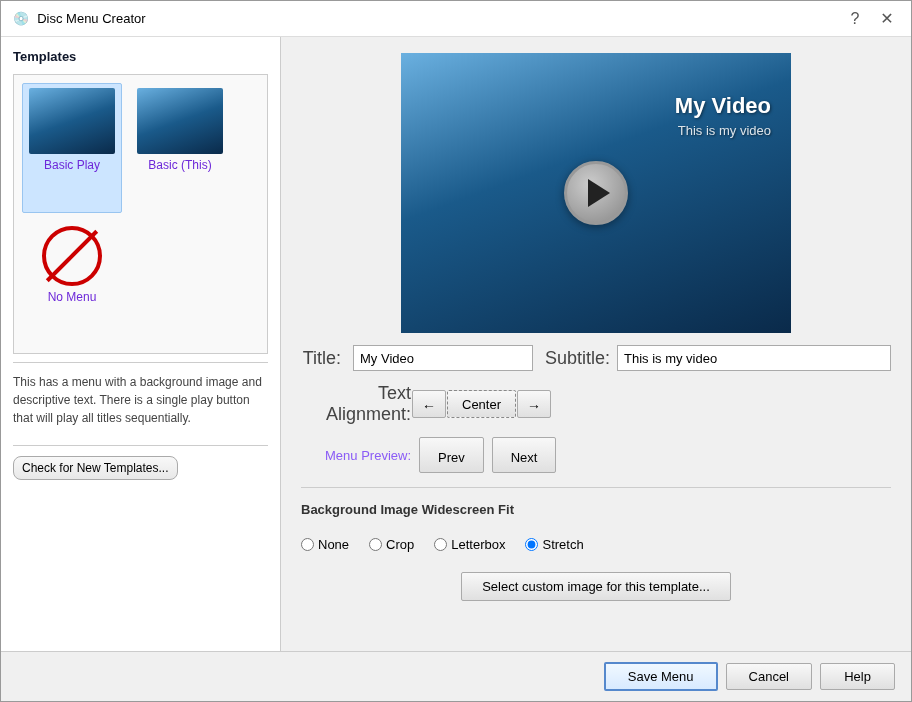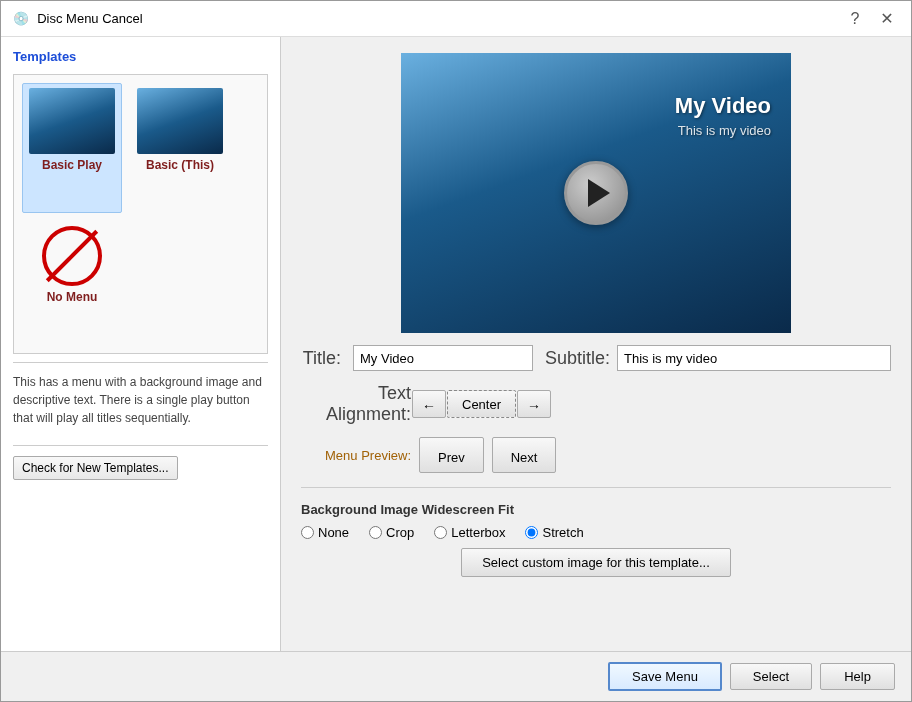--- a/index.html
+++ b/index.html
@@ -62,21 +62,21 @@
       background: #fff;
       border-right: 1px solid #ccc;
       display: flex;
       flex-direction: column;
       padding: 12px;
     }
     .panel-title {
       font-size: 13px;
       font-weight: bold;
       margin-bottom: 10px;
-      color: #1d4ed8;
+      color: #0f172a;
     }
     .templates-grid {
       display: flex;
       flex-wrap: wrap;
       gap: 8px;
       border: 1px solid #ccc;
       padding: 8px;
       background: #f9f9f9;
       min-height: 280px;
     }
@@ -105,22 +105,21 @@
     .template-thumb.blue-gradient {
       background: linear-gradient(160deg, #6ab0e0 0%, #1a5a8a 50%, #0a2a4a 100%);
       position: relative;
     }
     .template-thumb.blue-gradient-list {
       background: linear-gradient(160deg, #6ab0e0 0%, #1a5a8a 50%, #0a2a4a 100%);
     }
     .template-label {
       font-size: 12px;
       text-align: center;
-      color: #7f1d1d;
-      font-weight: bold;
+      color: #6d28d9;
     }
     .no-menu-icon {
       width: 60px;
       height: 60px;
       border: 4px solid #cc0000;
       border-radius: 50%;
       display: flex;
       align-items: center;
       justify-content: center;
       position: relative;
@@ -144,21 +143,21 @@
       border-top: 1px solid #ccc;
       margin-top: 8px;
     }
     .check-templates-btn {
       margin-top: auto;
       padding: 4px 8px;
       border: 1px solid #aaa;
       background: linear-gradient(to bottom, #f8f8f8, #e8e8e8);
       cursor: pointer;
       font-size: 12px;
-      border-radius: 2px;
+      border-radius: 8px;
     }
 
     .right-panel {
       flex: 1;
       background: #f0f0f0;
       display: flex;
       flex-direction: column;
       padding: 16px 20px;
       gap: 12px;
     }
@@ -257,40 +256,40 @@
       justify-content: center;
       border-radius: 2px;
     }
     .preview-nav-row {
       display: flex;
       align-items: center;
       gap: 8px;
     }
     .preview-label {
       font-size: 13px;
-      color: #a16207;
+      color: #8b5cf6;
     }
     .nav-btn {
       border: 1px solid #aaa;
       background: linear-gradient(to bottom, #f8f8f8, #e0e0e0);
       padding: 12px 18px;
       height: 36px;
       cursor: pointer;
       font-size: 13px;
       border-radius: 2px;
     }
     .separator {
       border: none;
       border-top: 1px solid #ccc;
       margin: 2px 0;
     }
     .bg-section {
       display: flex;
       flex-direction: column;
-      gap: 8px;
+      gap: 20px;
     }
     .bg-title {
       font-size: 13px;
       font-weight: bold;
       color: #333;
     }
     .radio-row {
       display: flex;
       align-items: center;
       gap: 20px;
@@ -340,21 +339,21 @@
     }
   </style>
 </head>
 <body>
 
 <div class="window">
 
   <div class="title-bar">
     <div class="title-bar-left">
       <span>💿</span>
-      <span>Disc Menu Cancel</span>
+      <span>Disc Menu Creator</span>
     </div>
     <div class="title-bar-right">
       <button class="title-btn">?</button>
       <button class="title-btn">✕</button>
     </div>
   </div>
 
   <div class="content-area">
 
     <div class="left-panel">
@@ -442,16 +441,16 @@
         </div>
         <div style="display:flex; justify-content:center;">
           <button class="custom-image-btn">Select custom image for this template...</button>
         </div>
       </div>
     </div>
   </div>
 
   <div class="bottom-bar">
     <button class="bottom-btn primary">Save Menu</button>
-    <button class="bottom-btn">Select</button>
+    <button class="bottom-btn">Cancel</button>
     <button class="bottom-btn">Help</button>
   </div>
 </div>
 
 </body></html>

